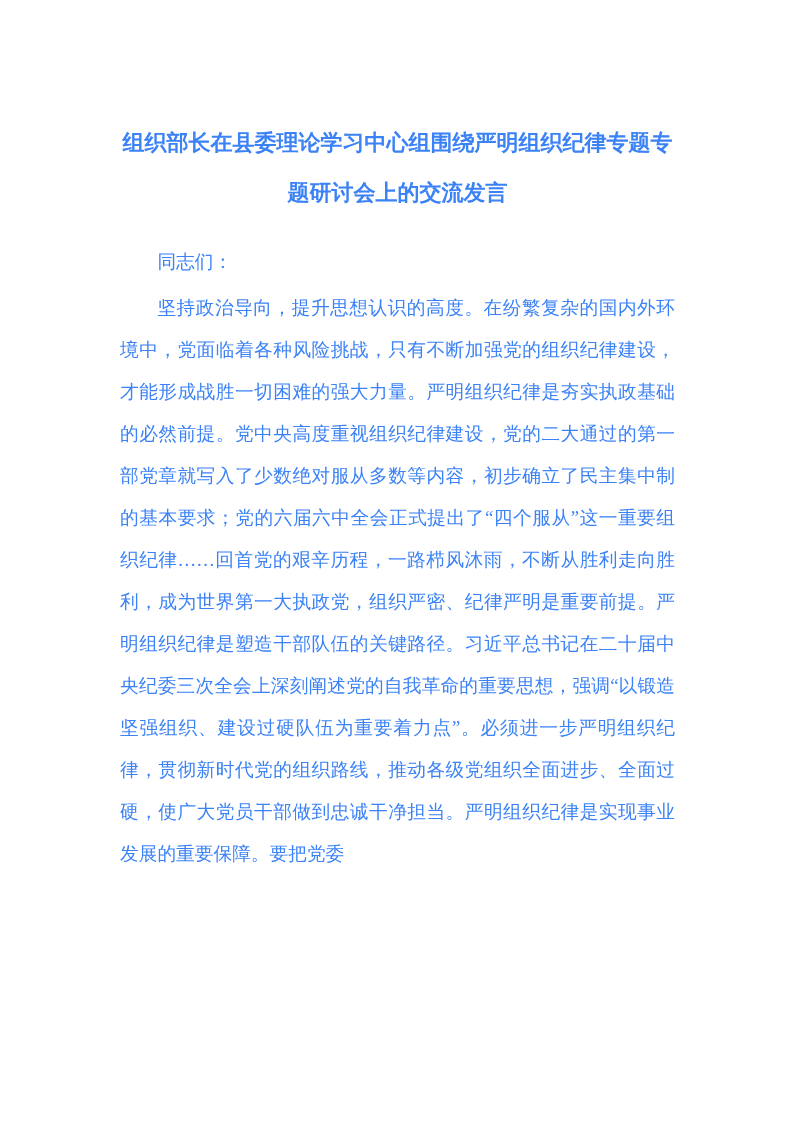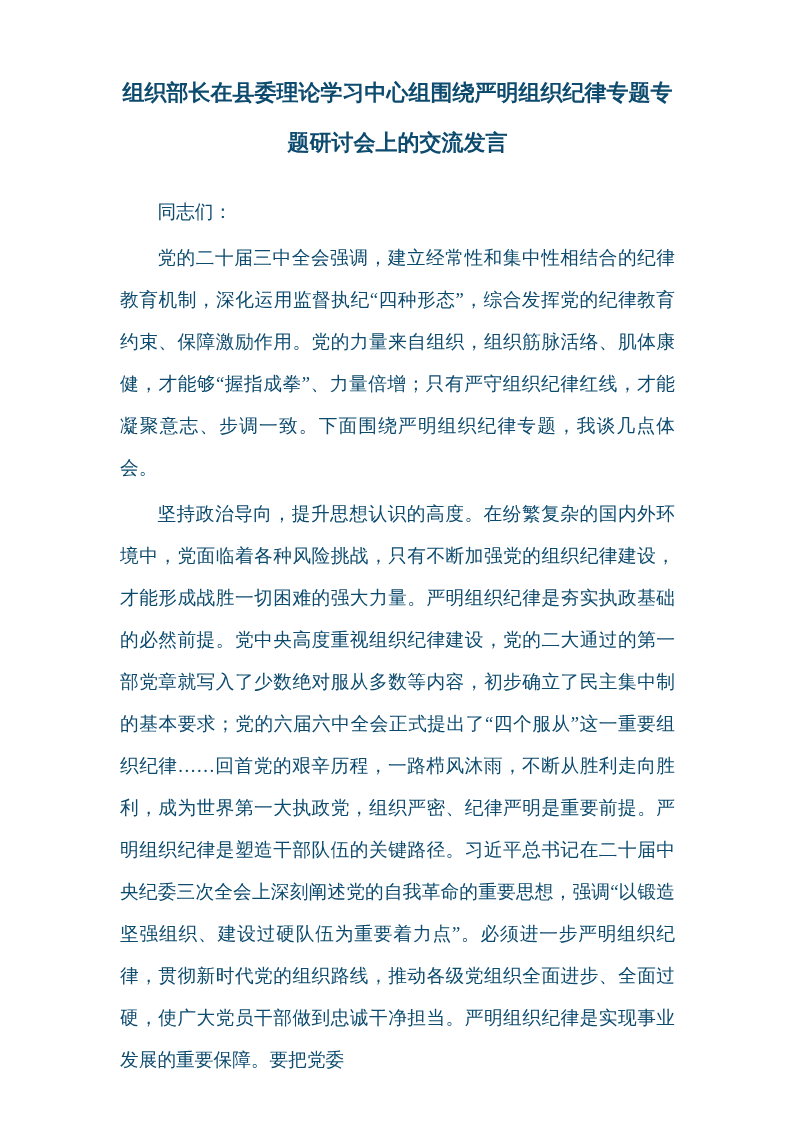--- a/index.html
+++ b/index.html
@@ -7,23 +7,23 @@
     padding: 0;
     background: #ffffff;
   }
   .page {
     position: relative;
     width: 793px;
     height: 1122px;
     background: #ffffff;
     overflow: hidden;
     box-sizing: border-box;
-    padding: 68px 114px 0 116px;
+    padding: 118px 114px 0 116px;
     font-family: "Liberation Serif", "DejaVu Serif", serif;
-    color: #0c4a6e;
+    color: #3b82f6;
   }
   .doc-title {
     font-size: 22px;
     font-weight: bold;
     line-height: 50px;
     text-align: center;
     margin: 0 0 23px 0;
   }
   .doc-para {
     margin: 4px;
@@ -33,15 +33,14 @@
     text-indent: 2em;
     word-break: normal;
   }
 </style>
 </head>
 <body>
 
 <div class="page">
   <div class="doc-title">组织部长在县委理论学习中心组围绕严明组织纪律专题专题研讨会上的交流发言</div>
   <p class="doc-para">同志们：</p>
-  <p class="doc-para">党的二十届三中全会强调，建立经常性和集中性相结合的纪律教育机制，深化运用监督执纪“四种形态”，综合发挥党的纪律教育约束、保障激励作用。党的力量来自组织，组织筋脉活络、肌体康健，才能够“握指成拳”、力量倍增；只有严守组织纪律红线，才能凝聚意志、步调一致。下面围绕严明组织纪律专题，我谈几点体会。</p>
   <p class="doc-para">坚持政治导向，提升思想认识的高度。在纷繁复杂的国内外环境中，党面临着各种风险挑战，只有不断加强党的组织纪律建设，才能形成战胜一切困难的强大力量。严明组织纪律是夯实执政基础的必然前提。党中央高度重视组织纪律建设，党的二大通过的第一部党章就写入了少数绝对服从多数等内容，初步确立了民主集中制的基本要求；党的六届六中全会正式提出了“四个服从”这一重要组织纪律……回首党的艰辛历程，一路栉风沐雨，不断从胜利走向胜利，成为世界第一大执政党，组织严密、纪律严明是重要前提。严明组织纪律是塑造干部队伍的关键路径。习近平总书记在二十届中央纪委三次全会上深刻阐述党的自我革命的重要思想，强调“以锻造坚强组织、建设过硬队伍为重要着力点”。必须进一步严明组织纪律，贯彻新时代党的组织路线，推动各级党组织全面进步、全面过硬，使广大党员干部做到忠诚干净担当。严明组织纪律是实现事业发展的重要保障。要把党委</p>
 </div>
 
 </body></html>

